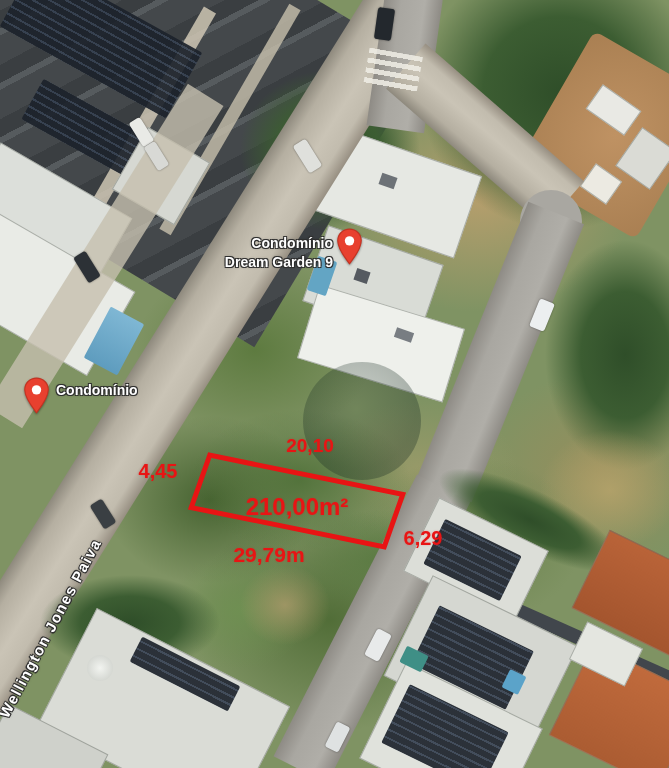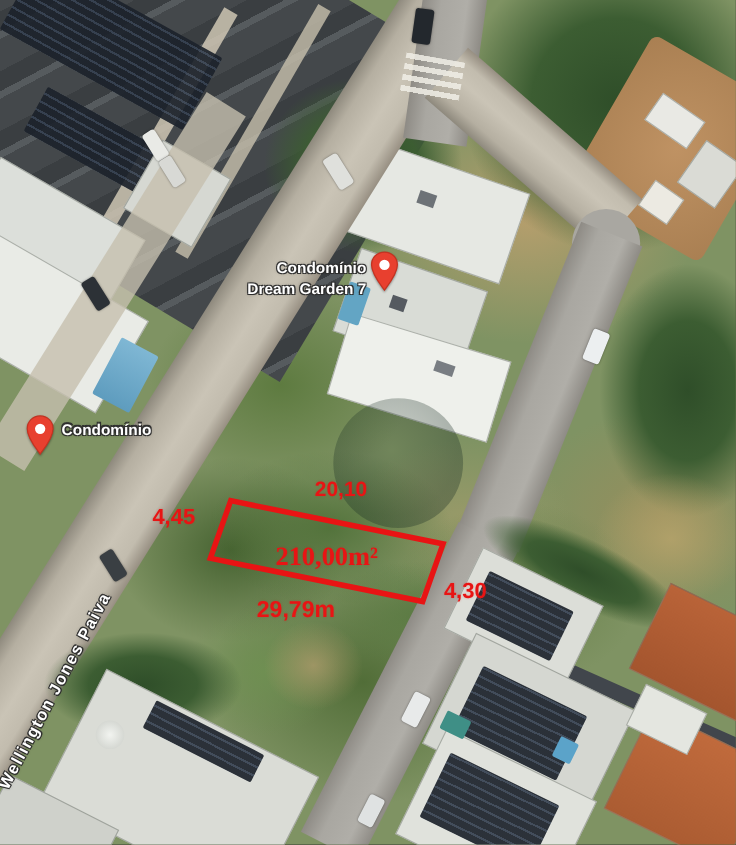--- a/index.html
+++ b/index.html
@@ -122,27 +122,27 @@
   <div class="abs" style="left:87px;top:655px;width:26px;height:26px;border-radius:50%;
               background:radial-gradient(#f2f4f0,#c9ccc6);"></div>
   <div class="abs roofW" style="left:-15px;top:725px;width:110px;height:75px;transform:rotate(27deg);background:#cfd1cb;"></div>
 
   <div class="abs watermark" style="left:303px;top:362px;width:118px;height:118px;"></div>
 
   <div class="abs lot-outline" style="left:196px;top:471px;width:202px;height:60px;transform:rotate(11.5deg) skewX(-8deg);"></div>
 
   <div class="abs meas" style="left:310px;top:446px;font-size:19px;">20,10</div>
   <div class="abs meas" style="left:158px;top:471px;font-size:20px;">4,45</div>
-  <div class="abs meas" style="left:297px;top:507px;font-size:24px;font-family:Liberation Serif, serif;">210,00m²</div>
-  <div class="abs meas" style="left:423px;top:538px;font-size:20px;">4,30</div>
+  <div class="abs meas" style="left:297px;top:507px;font-size:24px;">210,00m²</div>
+  <div class="abs meas" style="left:423px;top:538px;font-size:20px;">6,29</div>
   <div class="abs meas" style="left:269px;top:555px;font-size:21px;">29,79m</div>
 
   <div class="abs mlabel" style="left:153px;top:234px;width:180px;text-align:right;">
     <div>Condomínio</div>
-    <div>Dream Garden 7</div>
+    <div>Dream Garden 9</div>
   </div>
   <div class="abs pin" style="left:336px;top:228px;">
     <svg width="27" height="38" viewBox="0 0 24 34">
       <path d="M12 1C6 1 1.5 5.6 1.5 11.4c0 7.8 8.4 17.6 10.5 20.6 2.1-3 10.5-12.8 10.5-20.6C22.5 5.6 18 1 12 1z" fill="#e8402f" stroke="#c23322" stroke-width="1"></path>
       <circle cx="12" cy="11.5" r="4.2" fill="#ffffff"></circle>
     </svg>
   </div>
 
   <div class="abs pin" style="left:23px;top:377px;">
     <svg width="27" height="38" viewBox="0 0 24 34">

